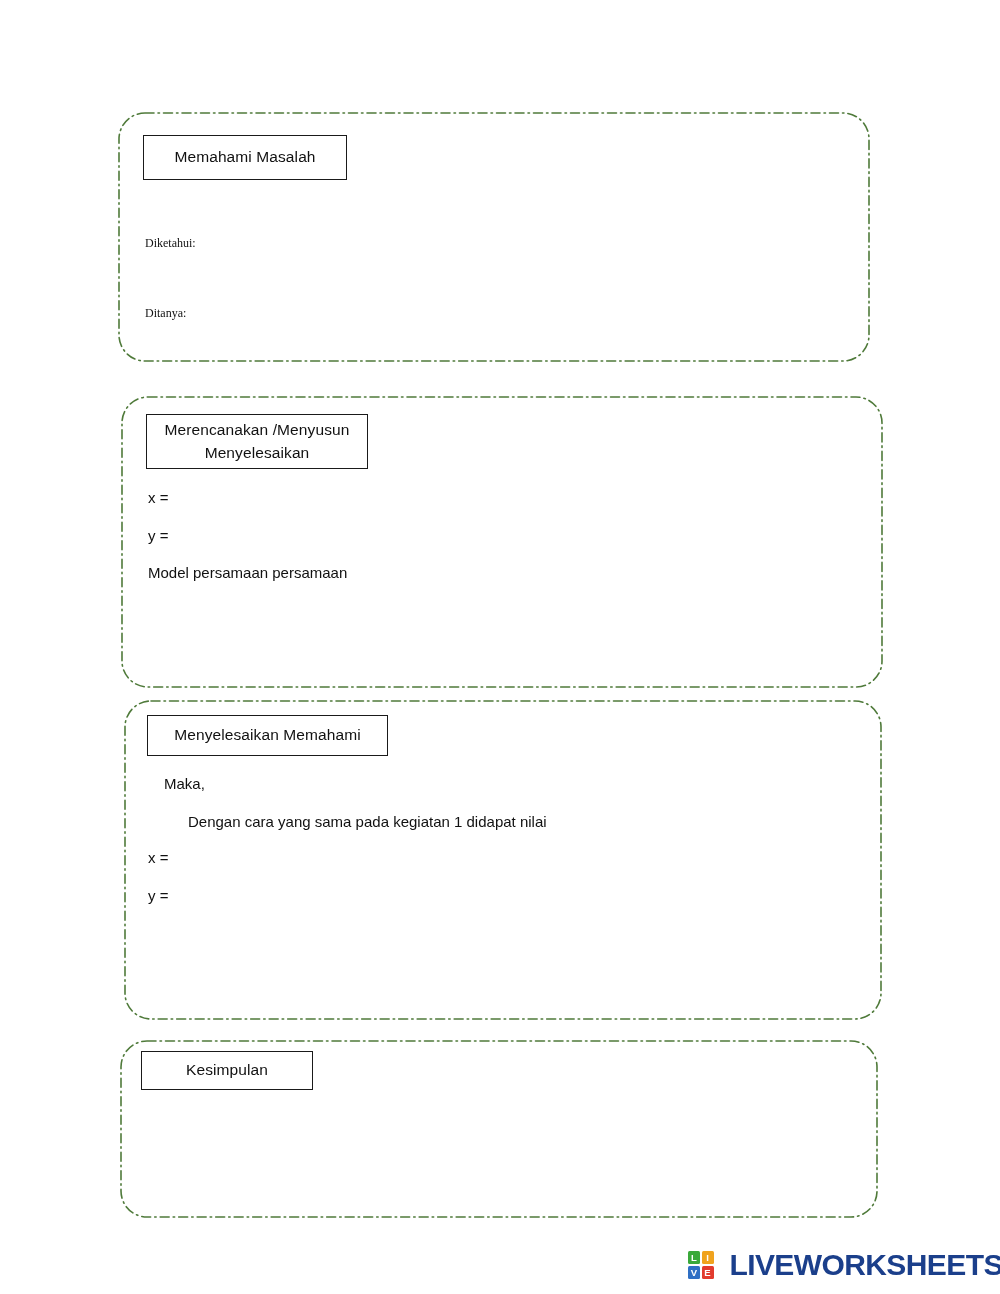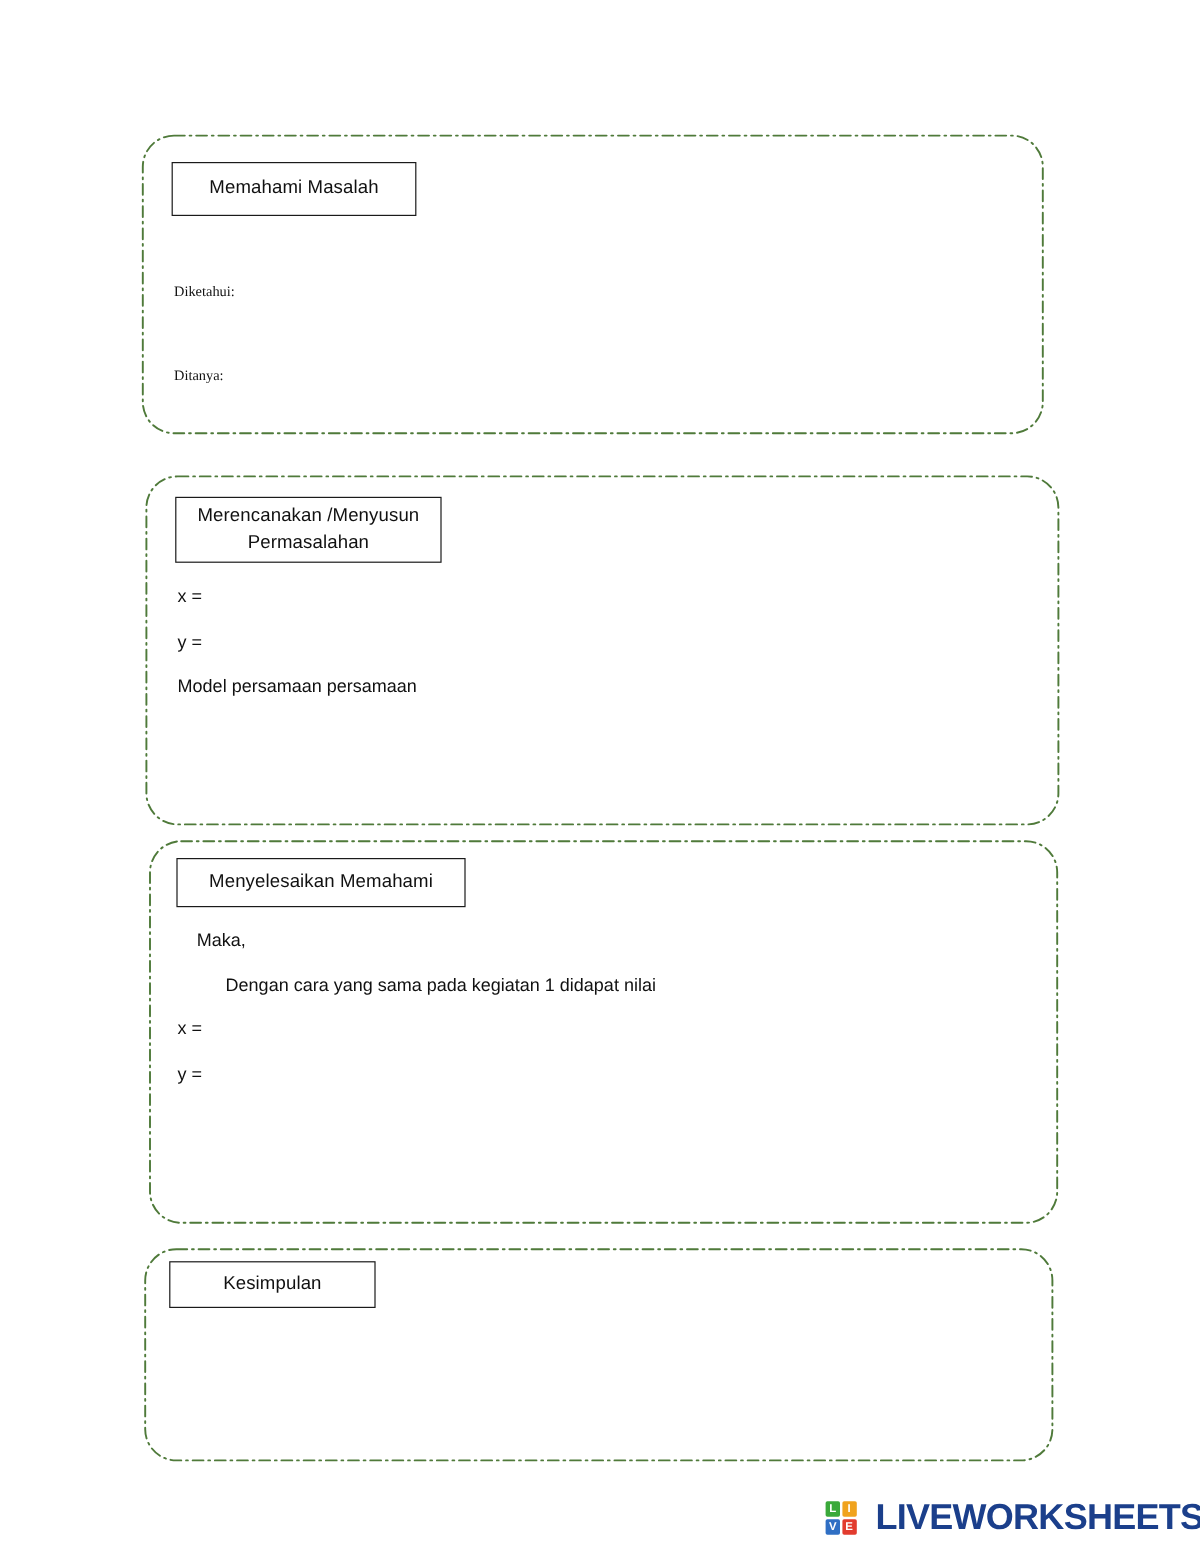--- a/index.html
+++ b/index.html
@@ -132,21 +132,21 @@
   </div>
 
   <div class="section" style="left:121px; top:375px; width:762px; height:292px;margin-top:21px;">
     <div class="frame">
       <svg viewBox="0 0 762 292" preserveAspectRatio="none">
         <rect x="1" y="1" width="760" height="290" rx="26" ry="26" fill="none" stroke="#4f7a3a" stroke-width="1.6" stroke-dasharray="9 4 1.5 4" stroke-linecap="round"></rect>
       </svg>
     </div>
     <div class="label-box" style="left:25px; top:18px; width:222px; height:55px; flex-direction:column;">
       <span class="label-text">Merencanakan /Menyusun</span>
-      <span class="label-text">Permasalahan</span>
+      <span class="label-text">Menyelesaikan</span>
     </div>
     <div class="line sans" style="left:27px; top:93px;">x =</div>
     <div class="line sans" style="left:27px; top:131px;">y =</div>
     <div class="line sans" style="left:27px; top:168px;">Model persamaan persamaan</div>
   </div>
 
   <div class="section" style="left:124px; top:700px; width:758px; height:320px;">
     <div class="frame">
       <svg viewBox="0 0 758 320" preserveAspectRatio="none">
         <rect x="1" y="1" width="756" height="318" rx="26" ry="26" fill="none" stroke="#4f7a3a" stroke-width="1.6" stroke-dasharray="9 4 1.5 4" stroke-linecap="round"></rect>

